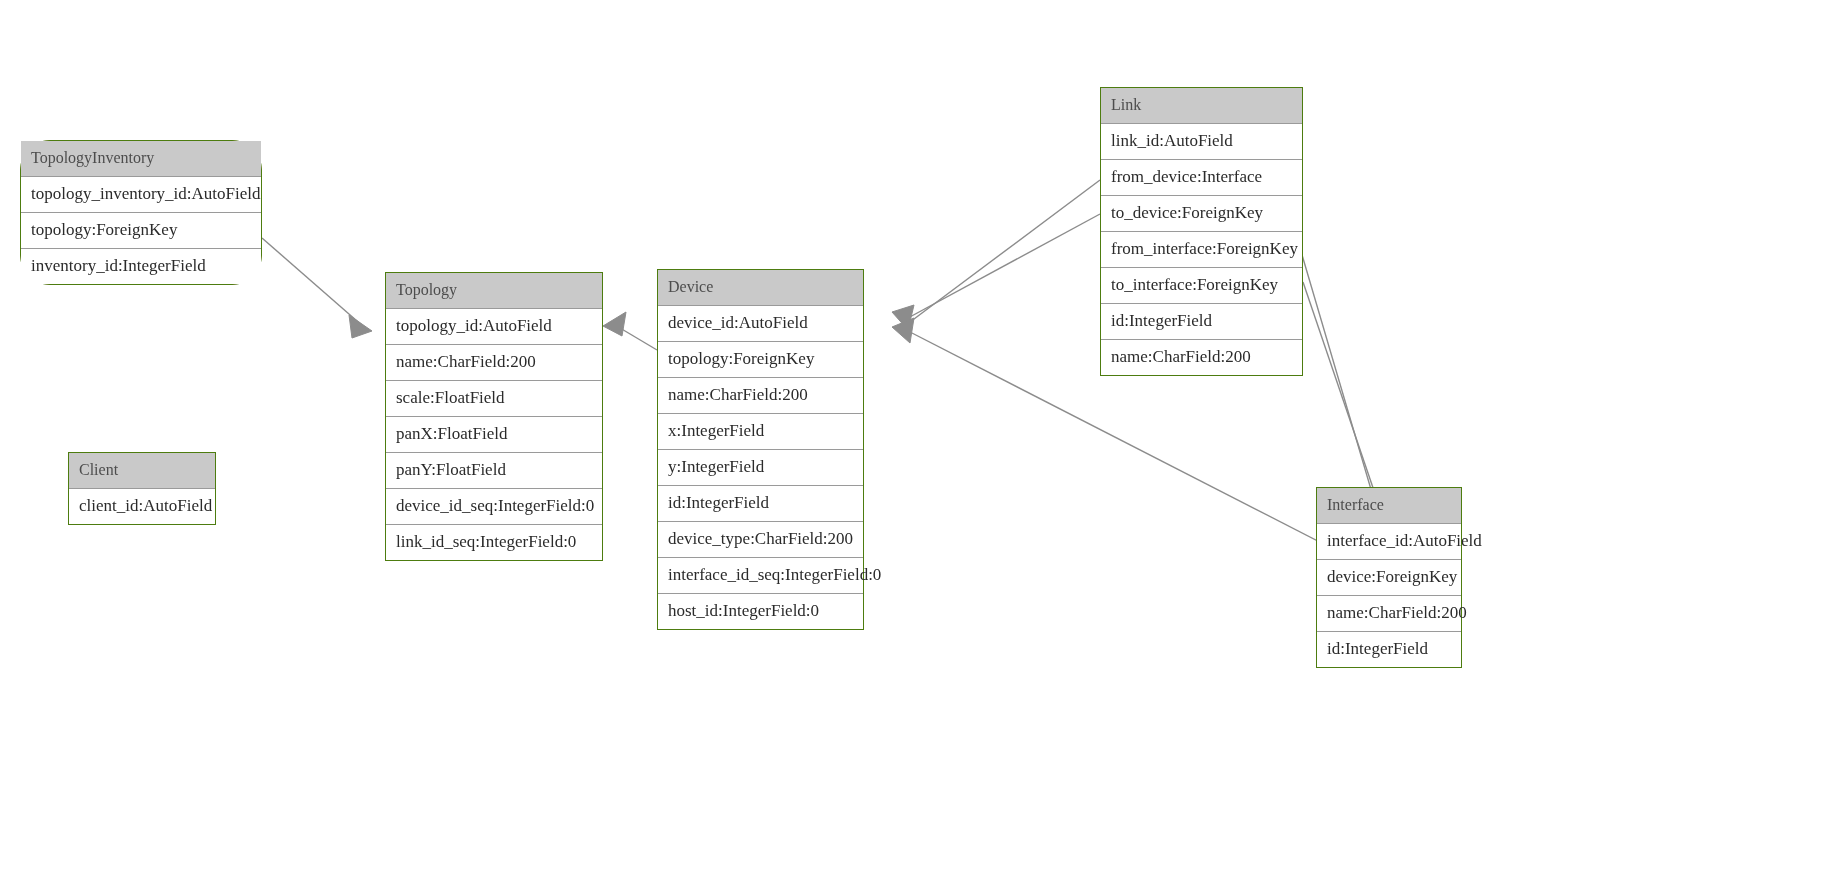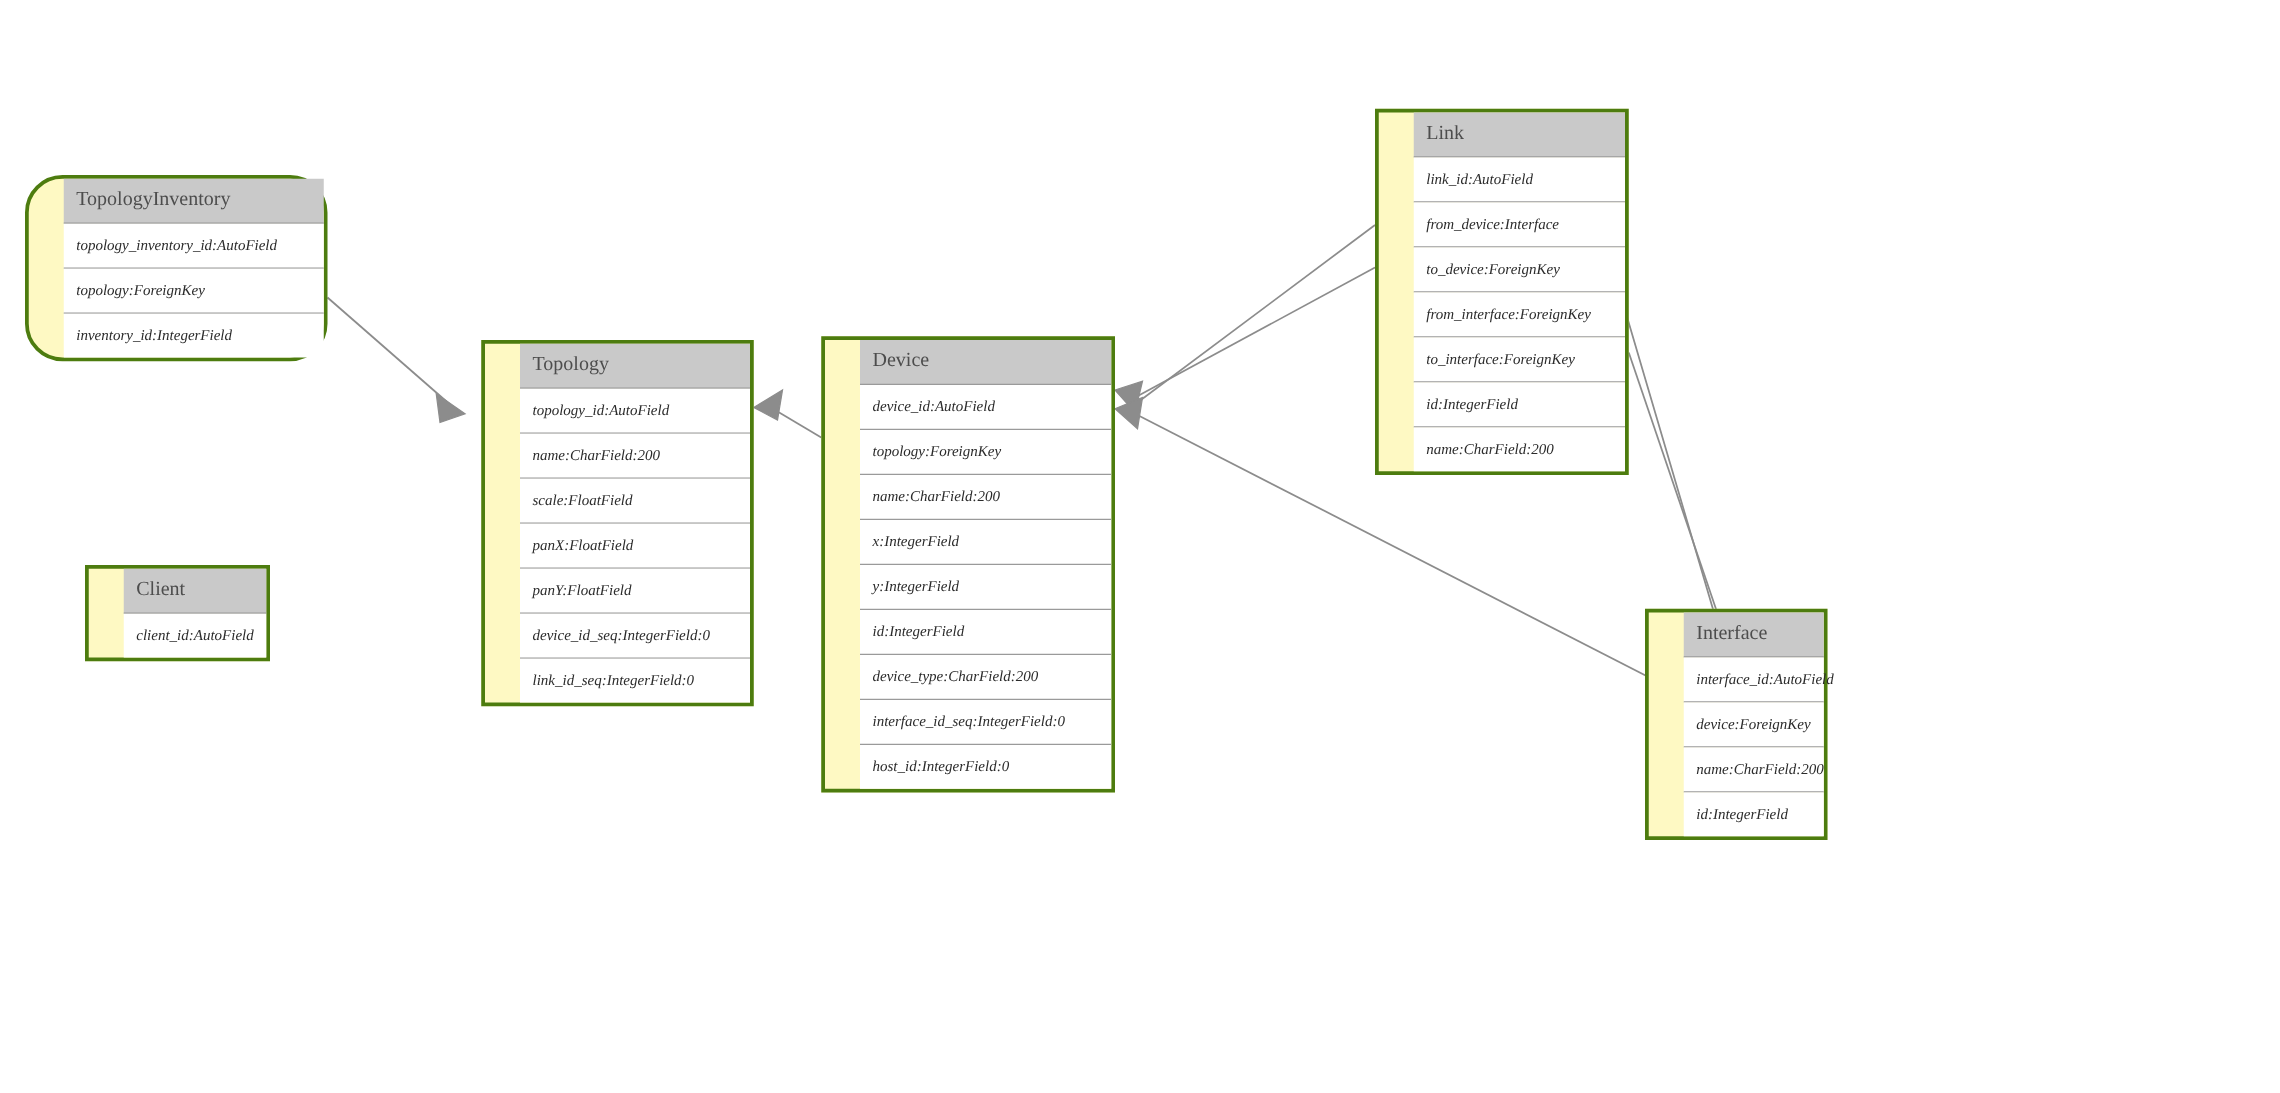--- a/index.html
+++ b/index.html
@@ -18,43 +18,41 @@
   svg.edges {
     position: absolute;
     left: 0;
     top: 0;
     width: 1824px;
     height: 874px;
     pointer-events: none;
   }
   .entity {
     position: absolute;
-    border: 3px solid #4d7c0f;
-    background: #fef9c3;
+    border: 1px solid #4d7c0f;
+    background: #b91c1c;
     box-sizing: border-box;
-    padding-left: 28px;
   }
   .entity-title {
     background: #c9c9c9;
     color: #4d4d4d;
     border-bottom: 1px solid #9a9a9a;
     padding: 7px 10px 8px 10px;
     font-size: 16px;
     line-height: 20px;
     box-sizing: border-box;
   }
   .entity-field {
     color: #2b2b2b;
     border-bottom: 1px solid #9a9a9a;
     padding: 7px 10px 8px 10px;
-    font-size: 12px;
+    font-size: 17px;
     line-height: 20px;
     background: #ffffff;
     box-sizing: border-box;
-    font-style: italic;
   }
   .entity-field:last-child {
     border-bottom: none;
   }
 </style>
 </head>
 <body>
 
 <div id="canvas">
 
@@ -93,21 +91,21 @@
     <div class="entity-title">Topology</div>
     <div class="entity-field">topology_id:AutoField</div>
     <div class="entity-field">name:CharField:200</div>
     <div class="entity-field">scale:FloatField</div>
     <div class="entity-field">panX:FloatField</div>
     <div class="entity-field">panY:FloatField</div>
     <div class="entity-field">device_id_seq:IntegerField:0</div>
     <div class="entity-field">link_id_seq:IntegerField:0</div>
   </div>
 
-  <div class="entity" style="left:657px; top:269px; width:235px;">
+  <div class="entity" style="left:657px; top:269px; width:207px;">
     <div class="entity-title">Device</div>
     <div class="entity-field">device_id:AutoField</div>
     <div class="entity-field">topology:ForeignKey</div>
     <div class="entity-field">name:CharField:200</div>
     <div class="entity-field">x:IntegerField</div>
     <div class="entity-field">y:IntegerField</div>
     <div class="entity-field">id:IntegerField</div>
     <div class="entity-field">device_type:CharField:200</div>
     <div class="entity-field">interface_id_seq:IntegerField:0</div>
     <div class="entity-field">host_id:IntegerField:0</div>

